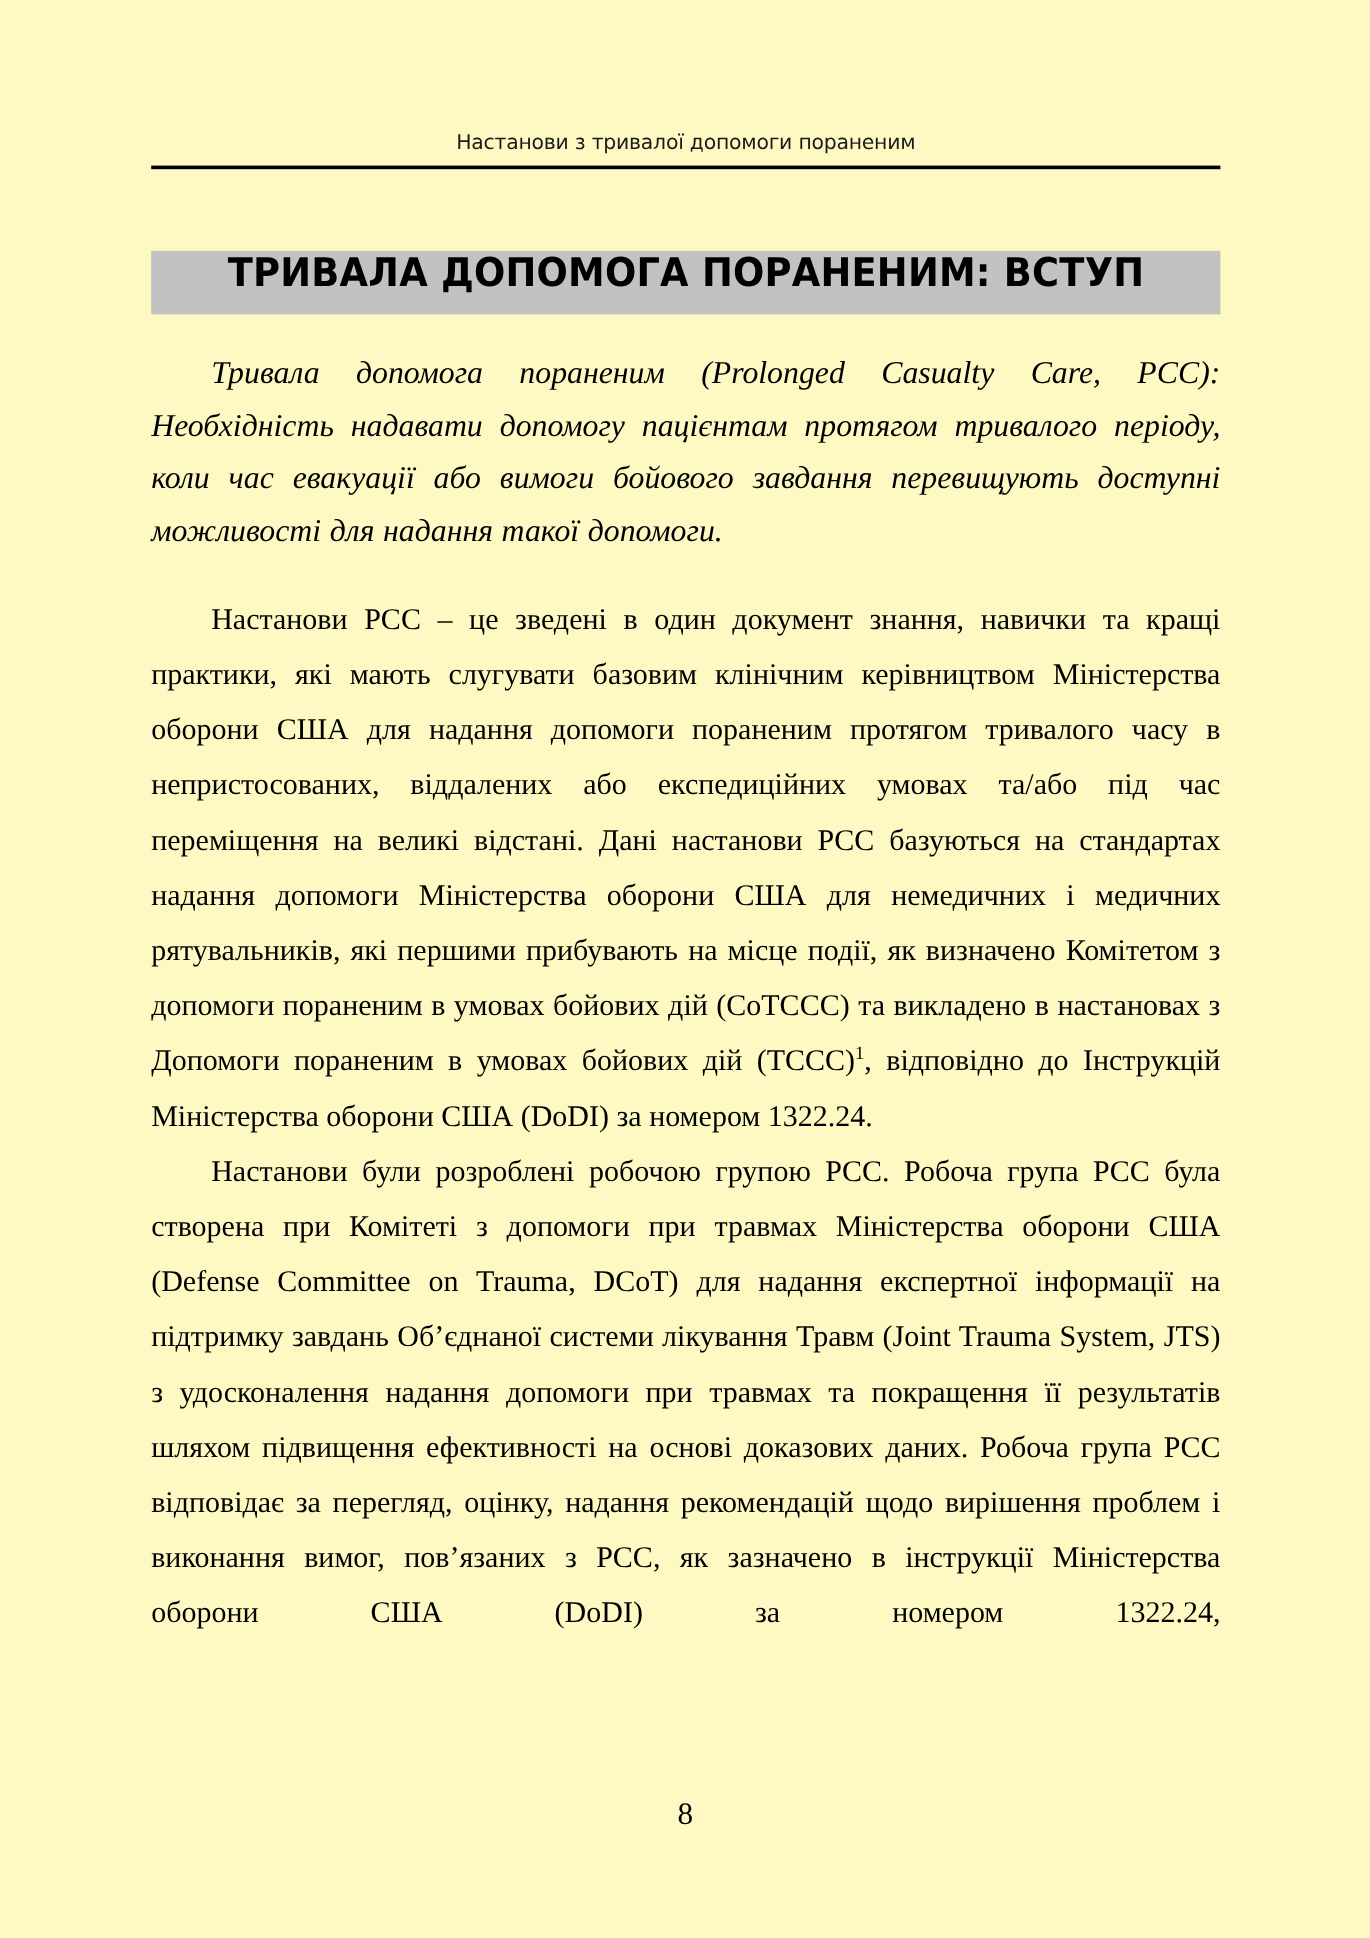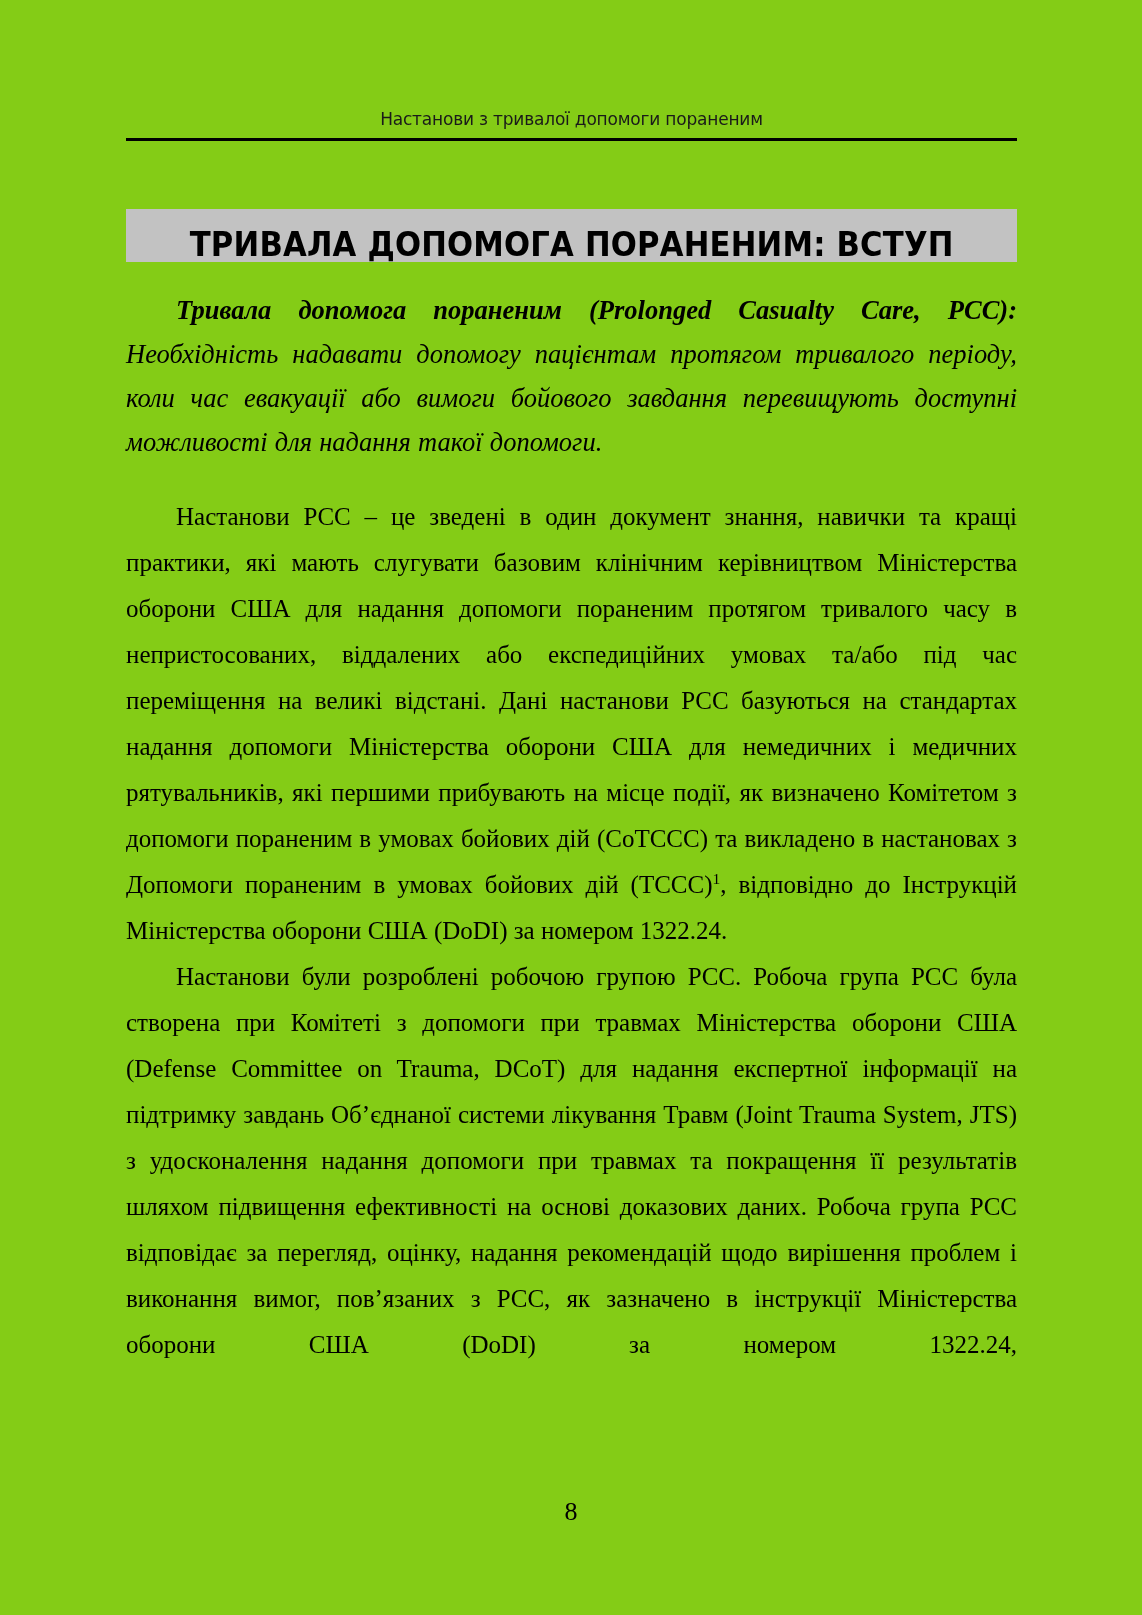--- a/index.html
+++ b/index.html
@@ -12,21 +12,21 @@
     height: 1615px;
     position: relative;
     font-family: "Liberation Serif", "DejaVu Serif", serif;
     color: #000000;
     overflow: hidden;
   }
 
   .page {
     position: absolute;
     inset: 0;
-    background: #84cc16;
+    background: #fef9c3;
   }
 
   
   .running-head {
     position: absolute;
     left: 126px;
     top: 108px;
     width: 891px;
     text-align: center;
     font-family: "DejaVu Sans", "Liberation Sans", sans-serif;
@@ -47,21 +47,21 @@
 
   
   .title-band {
     position: absolute;
     left: 126px;
     top: 209px;
     width: 891px;
     height: 53px;
     background: #c2c2c2;
     display: flex;
-    align-items: flex-end;
+    align-items: flex-start;
     justify-content: center;
   }
   .title-band-text {
     font-family: "DejaVu Sans", "Liberation Sans", sans-serif;
     font-weight: bold;
     font-size: 33px;
     line-height: 35px;
     letter-spacing: 0.2px;
     color: #000000;
     white-space: nowrap;
@@ -81,21 +81,21 @@
     margin: 0 0 30px 0;
     font-style: italic;
     font-size: 26.5px;
     line-height: 44px;
     text-align: justify;
     text-indent: 50px;
     text-justify: inter-word;
     word-spacing: 0.5px;
   }
   p.lead .lead-term {
-    font-weight: bold;
+    font-weight: normal;
     font-style: italic;
   }
 
   p.body-par {
     margin: 0;
     font-size: 25px;
     line-height: 46px;
     text-align: justify;
     text-indent: 50px;
     text-justify: inter-word;

